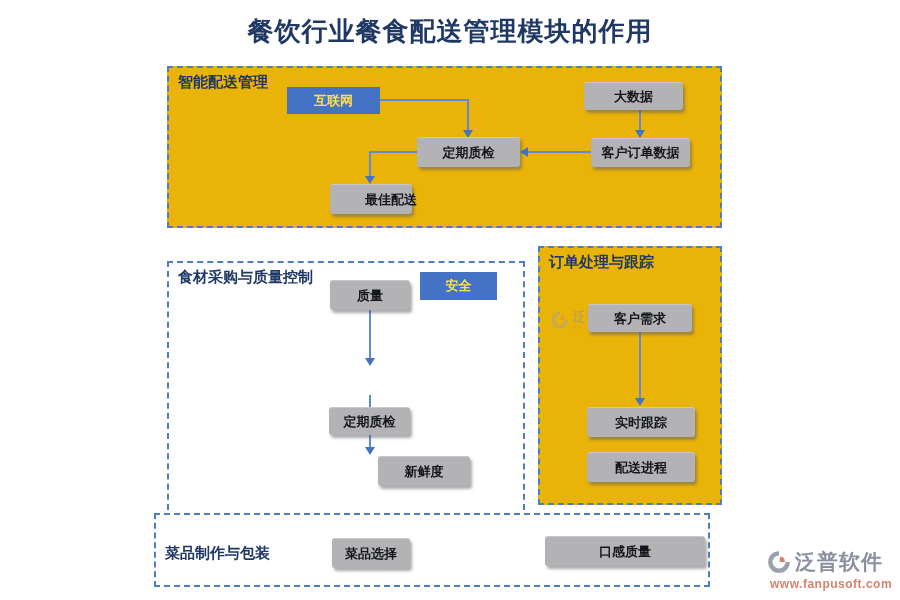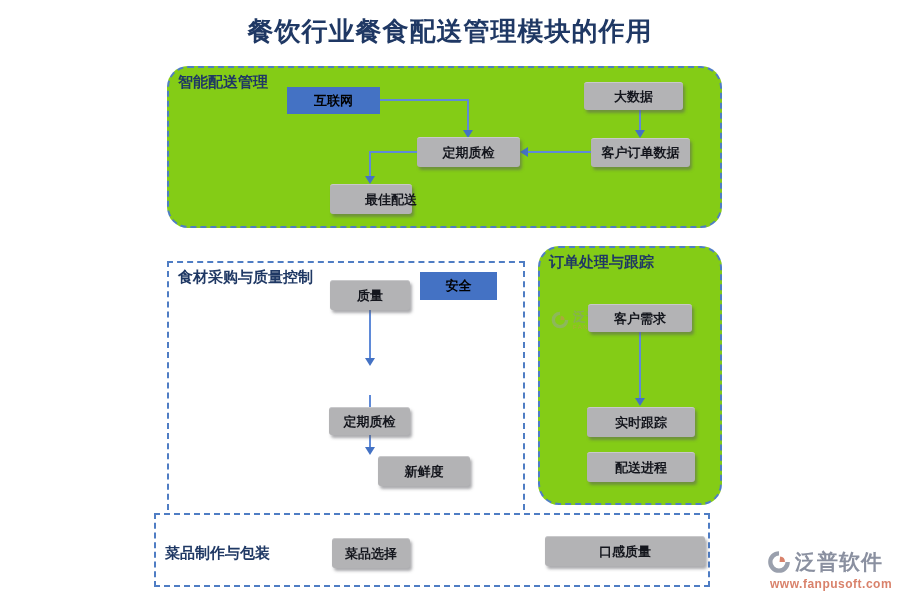--- a/index.html
+++ b/index.html
@@ -2,33 +2,33 @@
 <html><head>
 <meta charset="utf-8">
 <style>
   html,body{margin:0;padding:0;background:#ffffff;}
   .page{position:relative;width:900px;height:600px;background:#ffffff;overflow:hidden;
         font-family:"Liberation Sans","DejaVu Sans",sans-serif;}
   .title{position:absolute;left:0;top:14px;width:900px;text-align:center;
          font-family:"Liberation Serif","DejaVu Serif",serif;
          font-size:26px;font-weight:bold;color:#1f3864;letter-spacing:1px;}
   .panel{position:absolute;border:2px dashed #4f7dc4;box-sizing:border-box;}
-  .panel-fill{background:#84cc16;border-radius:21px;}
+  .panel-fill{background:#eab308;}
   .panel-label{position:absolute;left:9px;top:5px;font-size:15px;font-weight:bold;color:#1f3864;white-space:nowrap;}
   .p-smart{left:167px;top:66px;width:555px;height:162px;}
   .p-procure{left:167px;top:246px;width:358px;height:259px;background:#ffffff;margin-top:15px;}
   .p-order{left:538px;top:246px;width:184px;height:259px;}
   .p-package{left:154px;top:513px;width:556px;height:74px;background:#ffffff;}
   .p-package .panel-label{top:29px;}
 
   .node{position:absolute;display:flex;align-items:center;justify-content:center;
         font-size:13px;font-weight:bold;box-sizing:border-box;white-space:nowrap;}
   .gray{background:#b3b3b5;color:#14161d;border-radius:3px;
         box-shadow:2px 3px 3px rgba(90,90,95,0.5);border-top:1px solid #c9c9cb;}
-  .blue{background:#4472c4;color:#000000;}
+  .blue{background:#4472c4;color:#fde047;}
 
   .n-internet{left:287px;top:87px;width:93px;height:27px;}
   .n-bigdata{left:584px;top:82px;width:99px;height:28px;}
   .n-auto{left:417px;top:137px;width:103px;height:30px;}
   .n-orderdata{left:591px;top:138px;width:99px;height:29px;}
   .n-best{left:330px;top:184px;width:82px;height:30px;padding-left:40px;}
   .n-quality{left:330px;top:280px;width:80px;height:30px;}
   .n-safety{left:420px;top:272px;width:77px;height:28px;}
   .n-inspect{left:329px;top:367px;width:81px;height:28px;margin-top:40px;}
   .n-fresh{left:330px;top:456px;width:92px;height:30px;margin-left:48px;}

